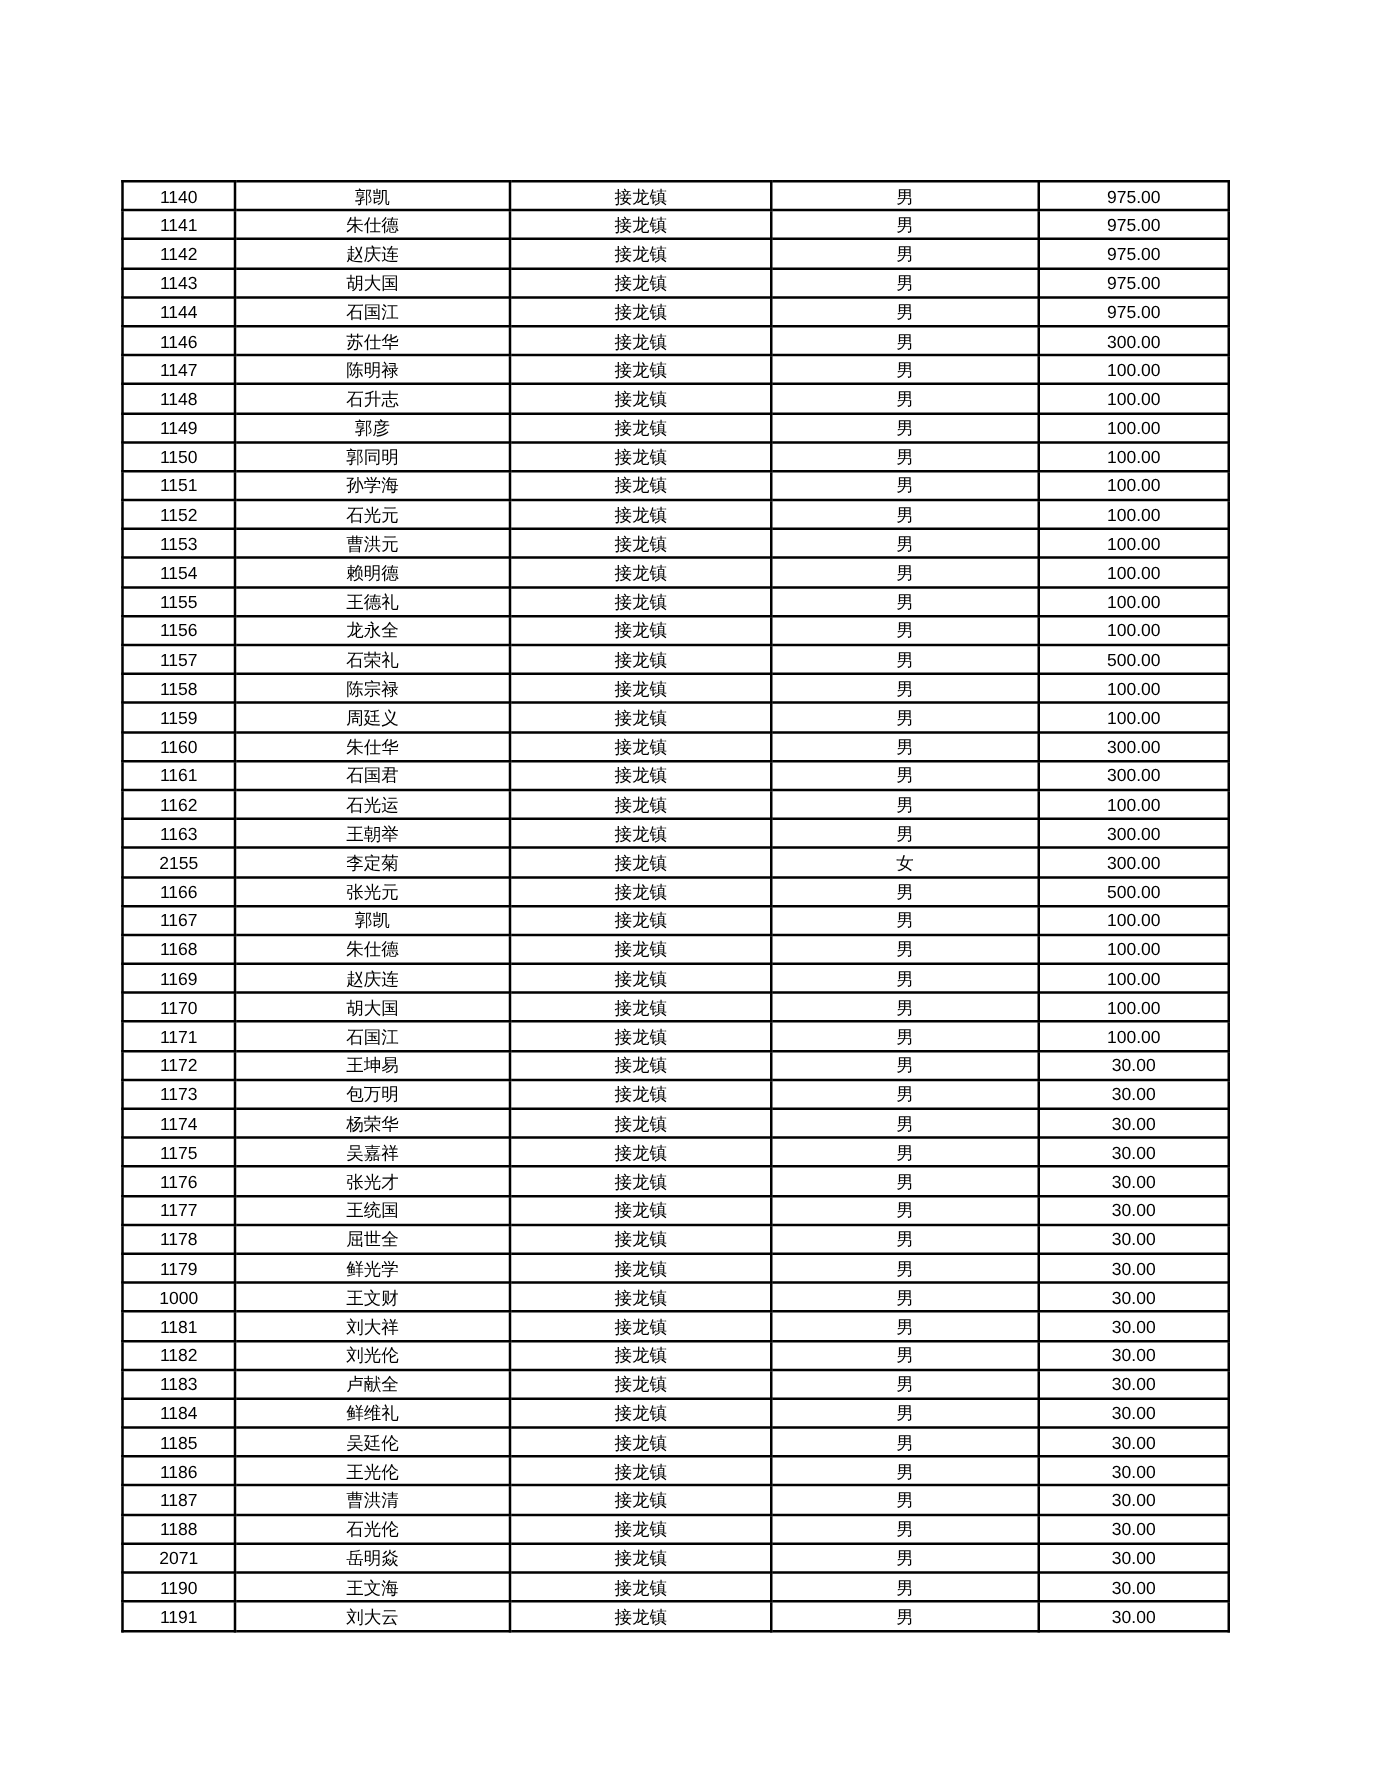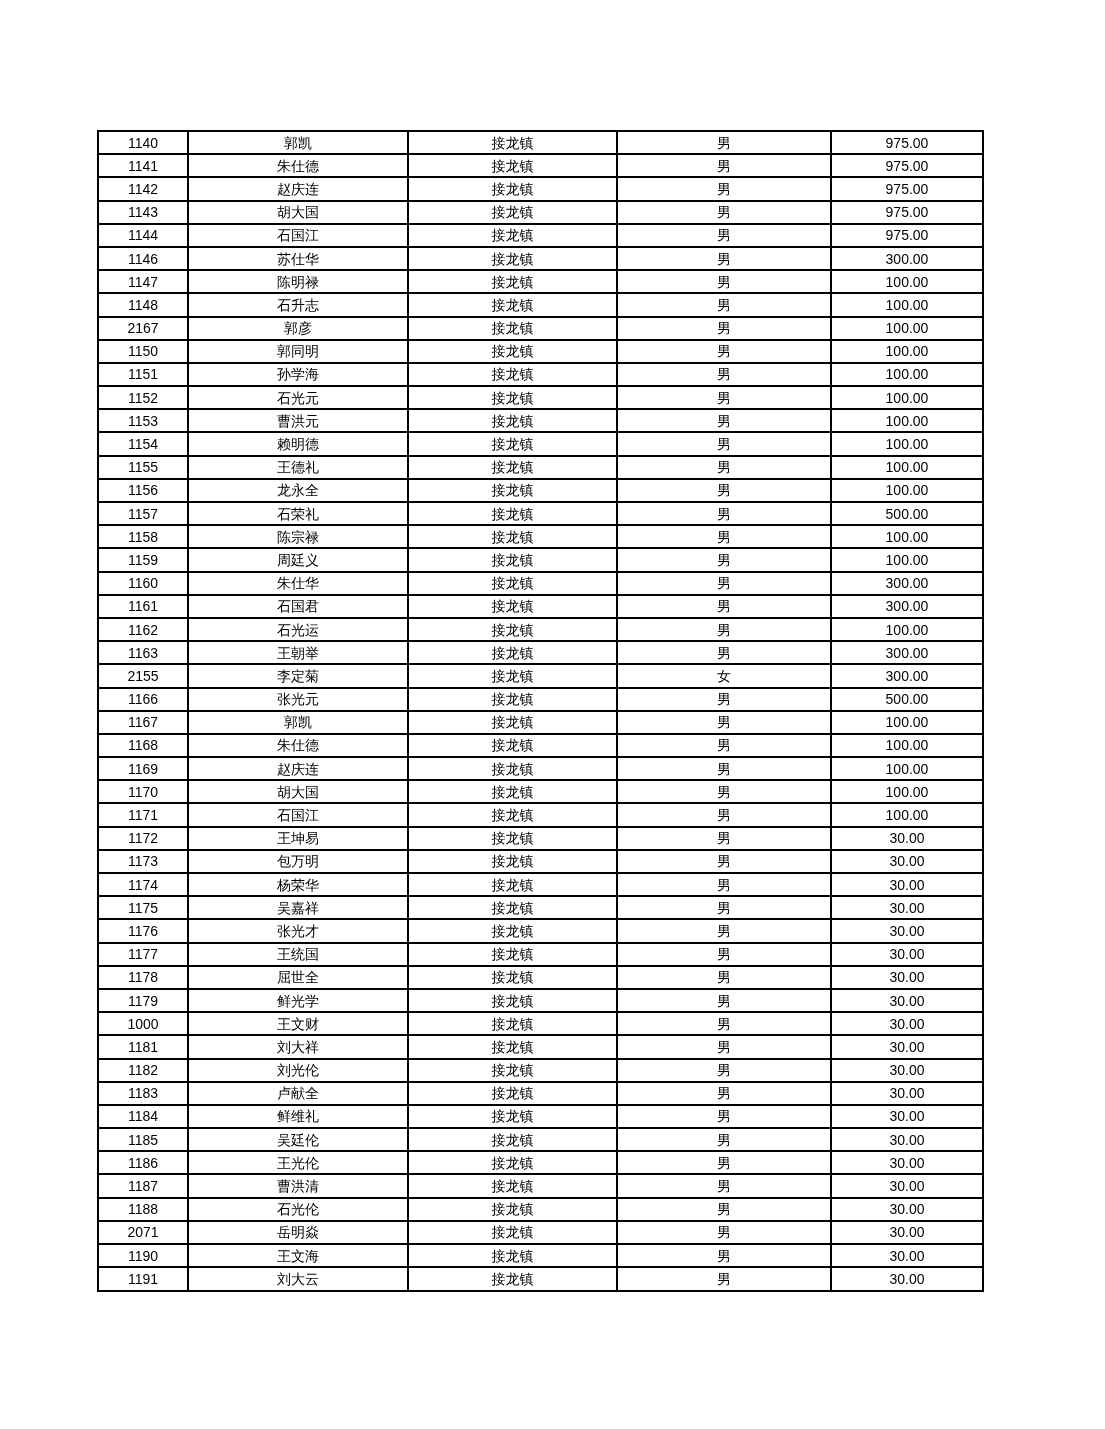--- a/index.html
+++ b/index.html
@@ -10,21 +10,21 @@
     width: 1105px;
     height: 1429px;
     background: #ffffff;
     position: relative;
     font-family: "Liberation Sans", sans-serif;
     color: #000000;
   }
   .sheet {
     position: absolute;
     left: 97px;
-    top: 130px;
+    top: 144px;
     border-radius: 26px;
   }
   table.roster {
     border-collapse: collapse;
     table-layout: fixed;
     width: 885px;
     height: 1162px;
     background: #ffffff;
   }
   table.roster td {
@@ -107,21 +107,21 @@
           <td>100.00</td>
         </tr>
         <tr>
           <td>1148</td>
           <td>石升志</td>
           <td>接龙镇</td>
           <td>男</td>
           <td>100.00</td>
         </tr>
         <tr>
-          <td>2167</td>
+          <td>1149</td>
           <td>郭彦</td>
           <td>接龙镇</td>
           <td>男</td>
           <td>100.00</td>
         </tr>
         <tr>
           <td>1150</td>
           <td>郭同明</td>
           <td>接龙镇</td>
           <td>男</td>

